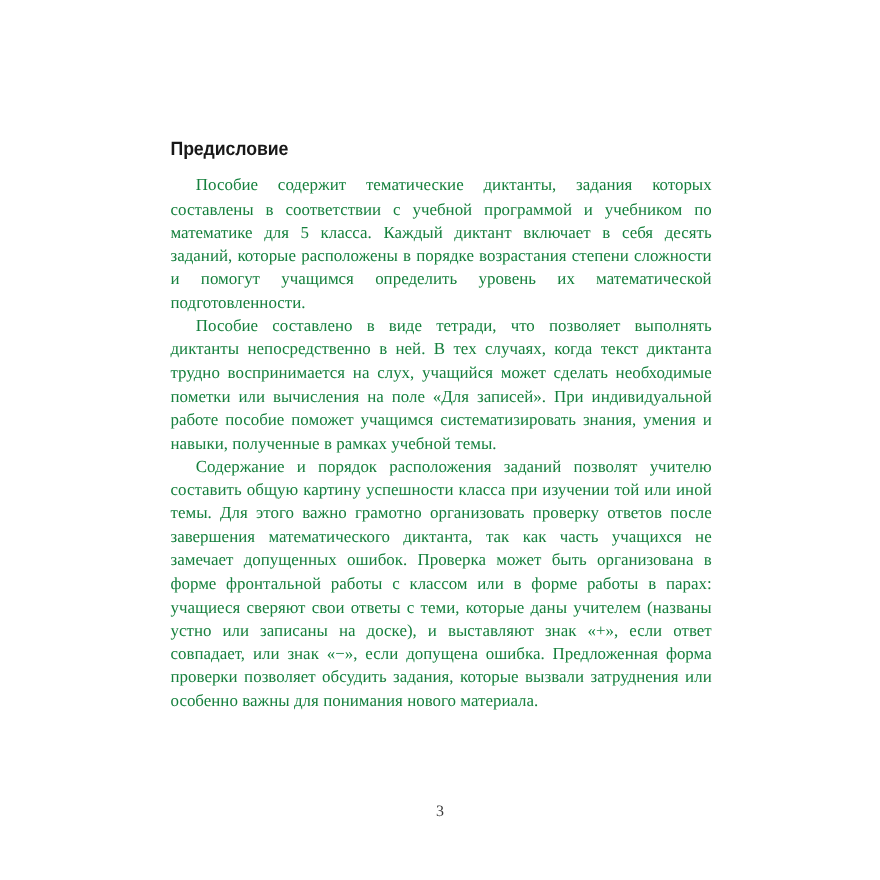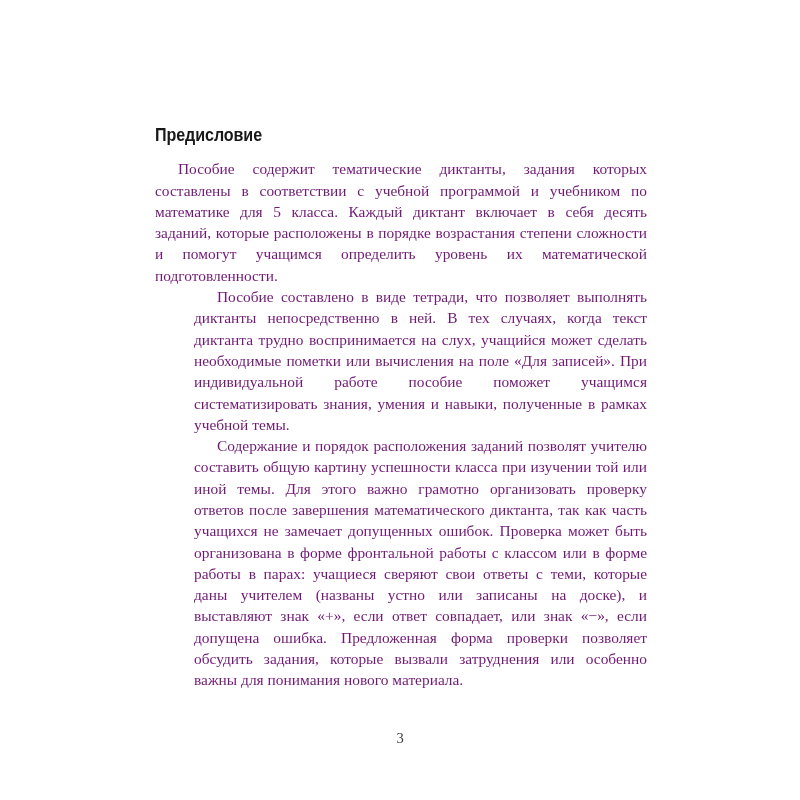--- a/index.html
+++ b/index.html
@@ -49,26 +49,25 @@
   .para {
     margin: 0;
     font-size: 15.4px;
     line-height: 21.3px;
     text-align: justify;
     text-justify: inter-word;
     text-indent: 23px;
     hyphens: manual;
     -webkit-hyphens: manual;
     word-spacing: 0.1px;
-    color: #701a75;
+    color: #15803d;
   }
 
   .para + .para {
     margin-top: 0;
-    margin-left: 39px;
   }
 
   #page-number {
     position: absolute;
     left: 0;
     top: 731px;
     width: 800px;
     text-align: center;
     font-family: "Liberation Serif", "DejaVu Serif", serif;
     font-size: 14.5px;

